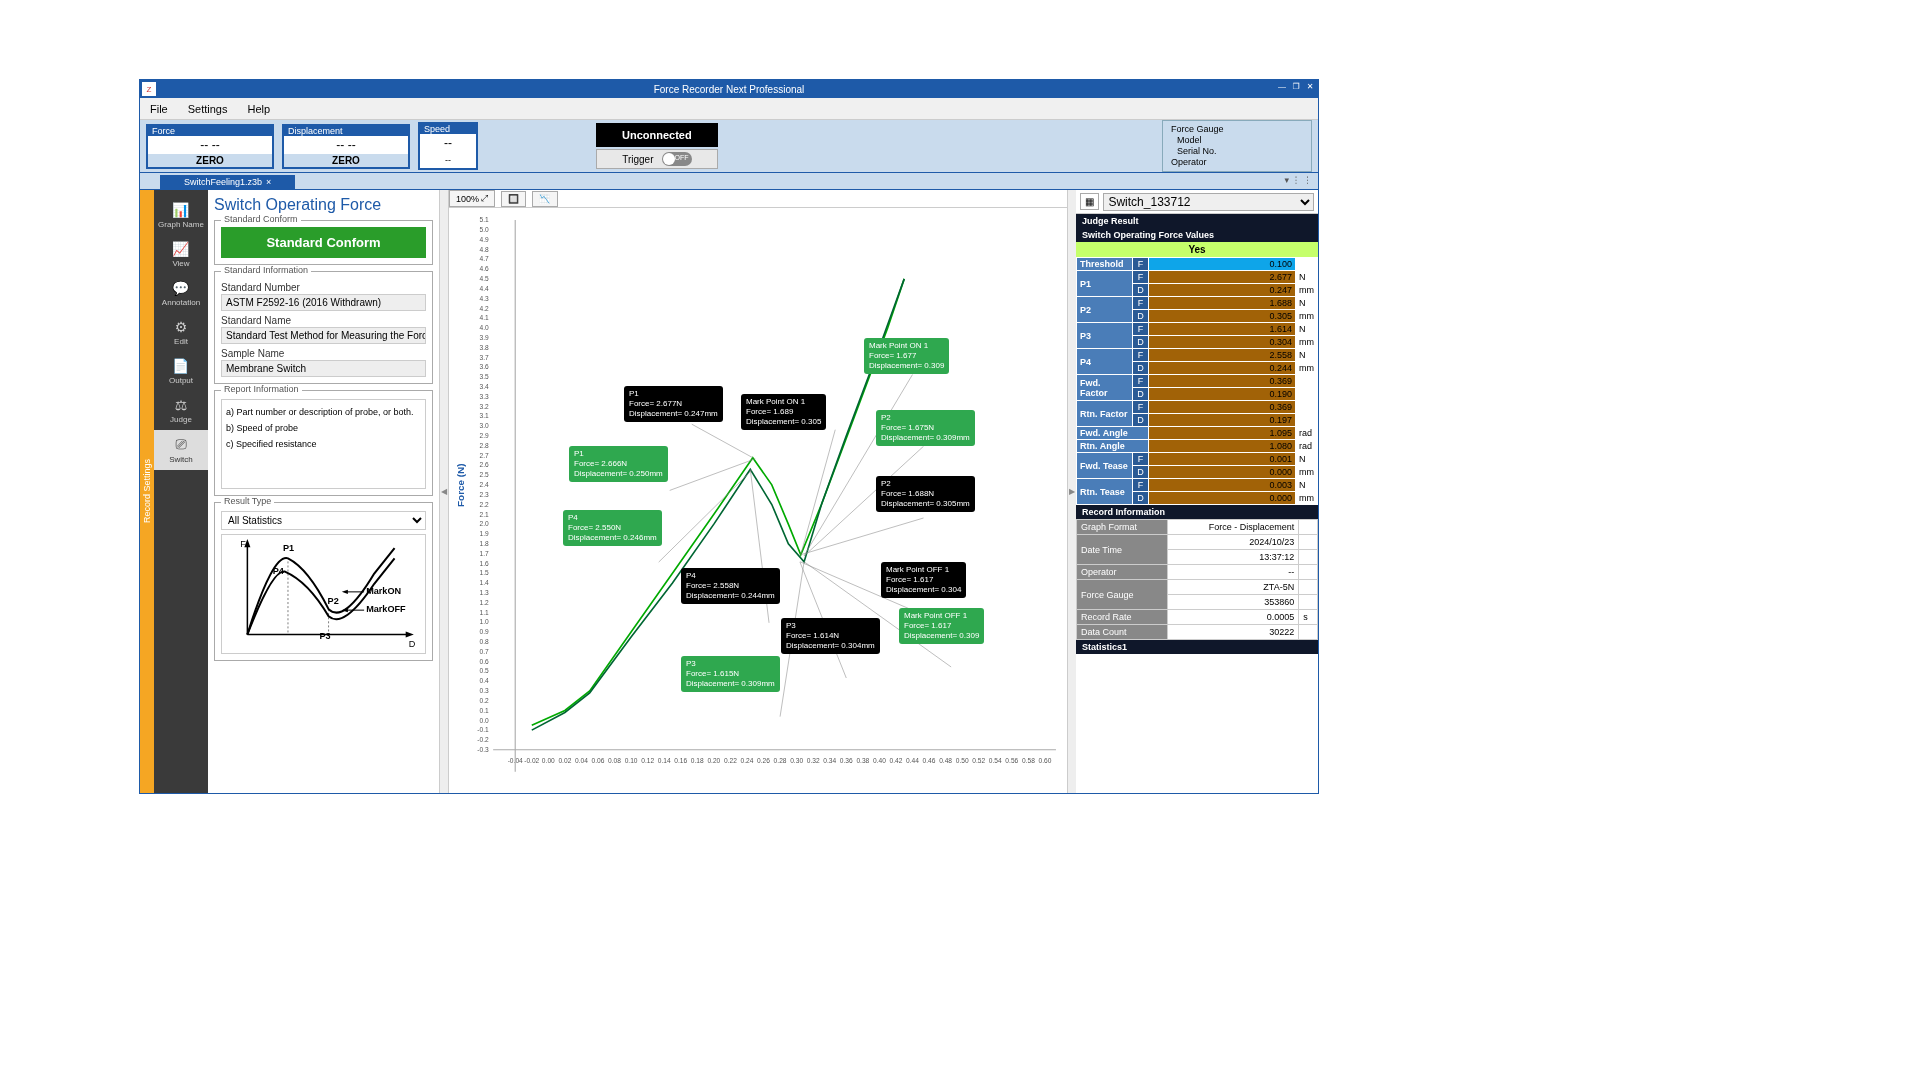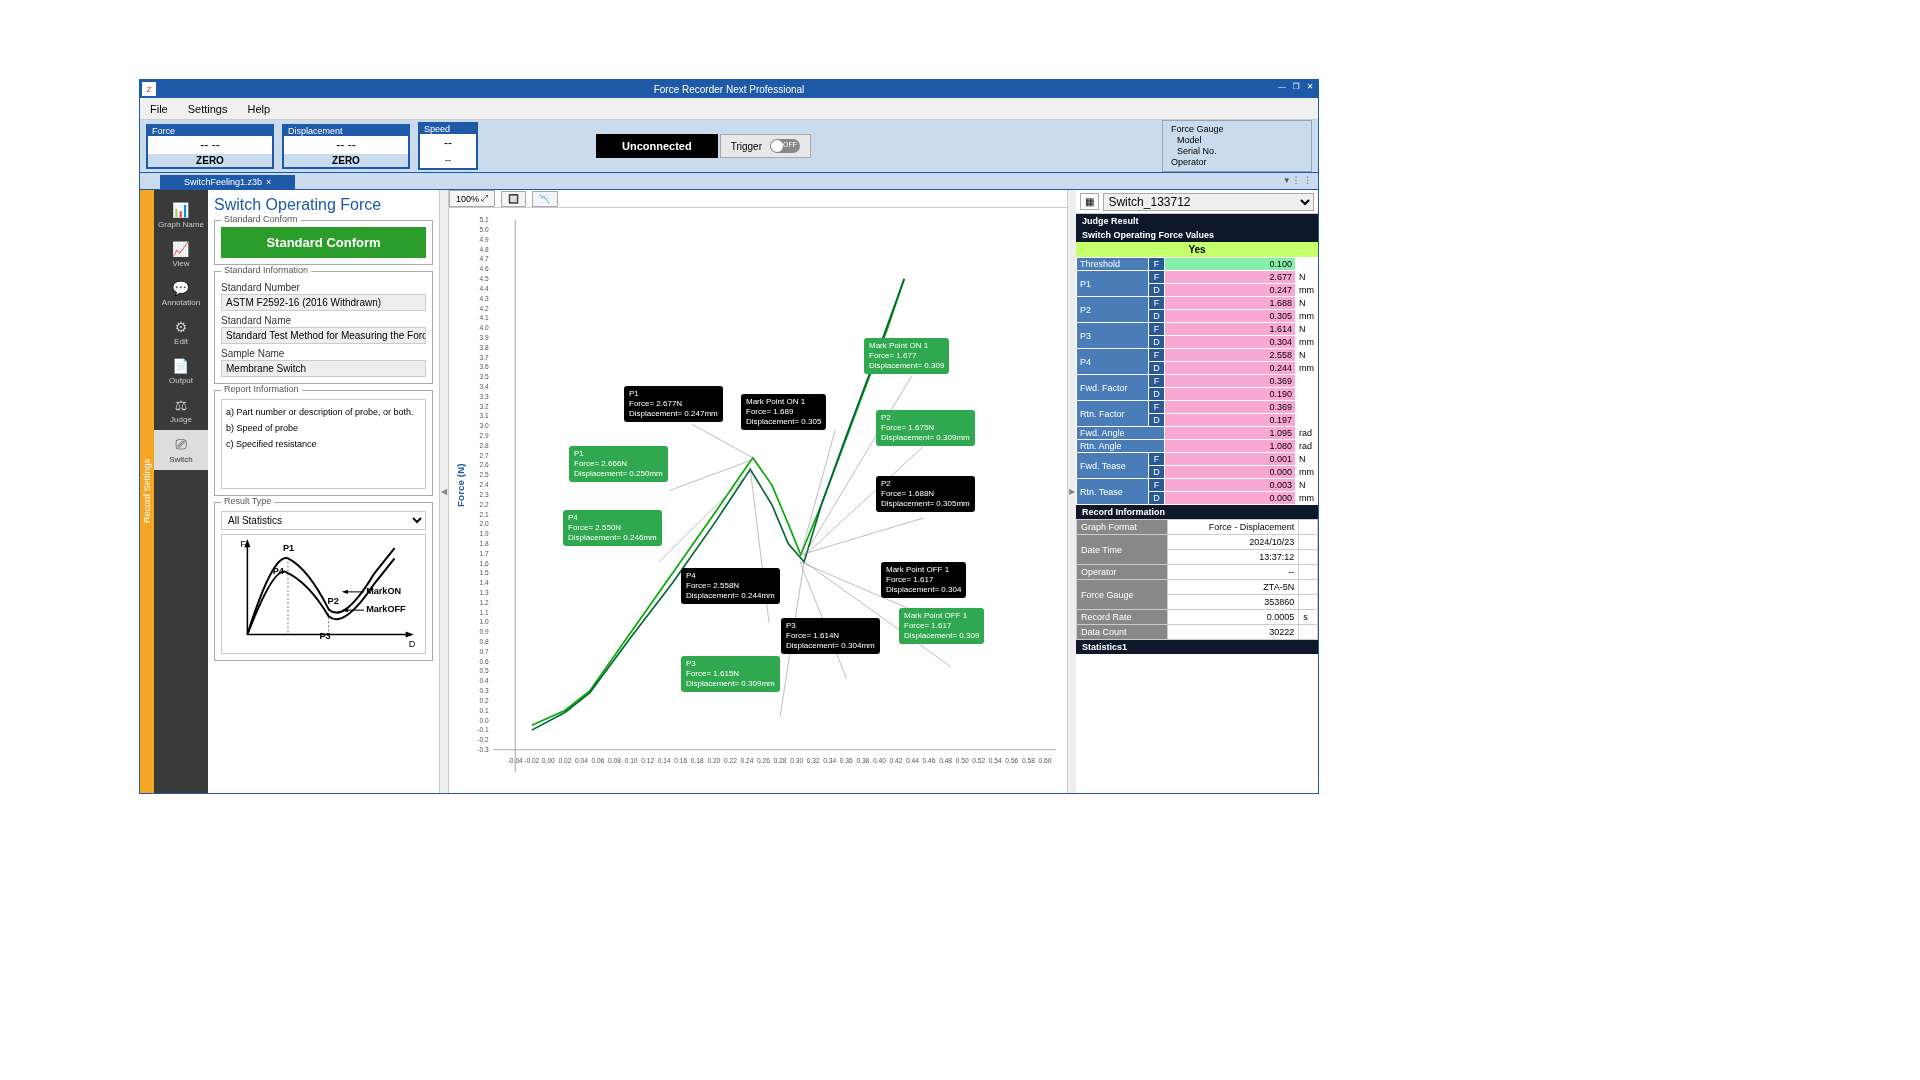--- a/index.html
+++ b/index.html
@@ -13,21 +13,21 @@
 .title-bar .logo { position: absolute; left: 2px; width: 14px; height: 14px; background: #fff; color: #c33; font-size: 8px; display: flex; align-items: center; justify-content: center; }
 
 .menu-bar { height: 22px; background: #f0f0f0; display: flex; align-items: center; padding: 0 10px; gap: 20px; border-bottom: 1px solid #ccc; font-size: 11px; }
 .menu-bar span { cursor: pointer; }
 
 .gauge-row { height: 52px; background: #c9dbed; display: flex; align-items: center; padding: 3px 6px; gap: 8px; }
 .gauge-box { background: #1e5aa8; padding: 2px; display: flex; flex-direction: column; }
 .gauge-box .gl { color: #fff; font-size: 9px; padding: 0 4px; }
 .gauge-box .gv { background: #fff; text-align: center; font-size: 12px; padding: 2px 30px; line-height: 14px; }
 .gauge-box .gz { background: #c9dbed; text-align: center; font-size: 10px; padding: 1px; font-weight: bold; }
-.conn-box { margin-left: 110px; display: flex; flex-direction: row; gap: 2px; justify-content: center; }
+.conn-box { margin-left: 110px; display: flex; flex-direction: column; gap: 2px; justify-content: center; }
 .conn-box .unc { background: #000; color: #fff; padding: 6px 26px; font-size: 11px; font-weight: bold; text-align: center; }
 .conn-box .trig { background: #e8e8e8; border: 1px solid #aaa; display: flex; align-items: center; justify-content: center; gap: 8px; padding: 2px 10px; font-size: 10px; }
 .trig .toggle { width: 30px; height: 14px; background: #888; border-radius: 8px; position: relative; }
 .trig .toggle::after { content: "OFF"; font-size: 7px; color: #fff; position: absolute; right: 3px; top: 2px; }
 .trig .toggle::before { content: ""; position: absolute; left: 1px; top: 1px; width: 12px; height: 12px; background: #fff; border-radius: 50%; }
 .fg-info { margin-left: auto; background: #c9dbed; border: 1px solid #8ab; padding: 3px 8px; font-size: 9px; line-height: 11px; width: 150px; }
 
 .tab-strip { height: 18px; background: #c9dbed; display: flex; align-items: flex-end; padding-left: 20px; border-top: 1px solid #1e5aa8; border-bottom: 1px solid #1e5aa8; position: relative; }
 .tab-strip .tab { background: #1e5aa8; color: #fff; padding: 2px 24px; font-size: 9px; display: flex; align-items: center; gap: 4px; }
 .tab .tx { color: #fff; cursor: pointer; font-size: 9px; }
@@ -64,24 +64,24 @@
 
 .right-panel { width: 242px; background: #fff; display: flex; flex-direction: column; overflow-y: auto; }
 .rp-top { height: 24px; display: flex; align-items: center; padding: 0 4px; gap: 4px; border-bottom: 1px solid #ccc; }
 .rp-top .gi { border: 1px solid #aaa; padding: 2px 4px; font-size: 10px; cursor: pointer; }
 .rp-top select { flex: 1; font-size: 12px; border: 1px solid #aaa; }
 .sect-hd { background: #0f172a; color: #fff; font-size: 9px; padding: 2px 6px; font-weight: bold; }
 .pass { background: #2a9d2a; color: #fff; text-align: center; font-size: 42px; font-weight: bold; padding: 10px 0; font-style: italic; letter-spacing: 2px; }
 .yes-row { background: #c5ff6b; text-align: center; font-size: 10px; font-weight: bold; padding: 2px; }
 .val-tbl { width: 100%; border-collapse: collapse; font-size: 9px; }
 .val-tbl td { border: 1px solid #fff; padding: 1px 3px; }
-.val-tbl .rh { background: #4a7db8; color: #fff; width: 72px; }
+.val-tbl .rh { background: #4a7db8; color: #fff; width: 56px; font-weight: bold; }
 .val-tbl .fd { background: #2a5a95; color: #fff; text-align: center; width: 16px; }
-.val-tbl .vv { background: #f9a8d4; text-align: right; color: #000; }
-.val-tbl .vv.hl { background: #86efac; padding-left: 12px; }
+.val-tbl .vv { background: #a16207; text-align: right; color: #000; }
+.val-tbl .vv.hl { background: #0ea5e9; padding-left: 12px; }
 .val-tbl .un { background: #fff; width: 22px; }
 .info-tbl { width: 100%; border-collapse: collapse; font-size: 9px; }
 .info-tbl td { border: 1px solid #ccc; padding: 2px 4px; }
 .info-tbl .ih { background: #888; color: #fff; }
 .info-tbl .iv { background: #fff; text-align: right; }
 </style>
 </head>
 <body>
 
 <div class="app-window">

